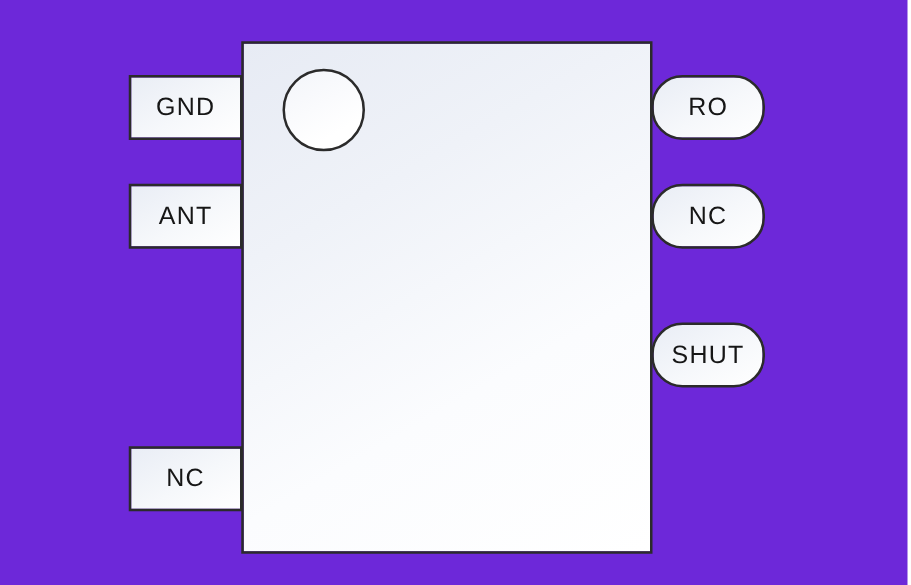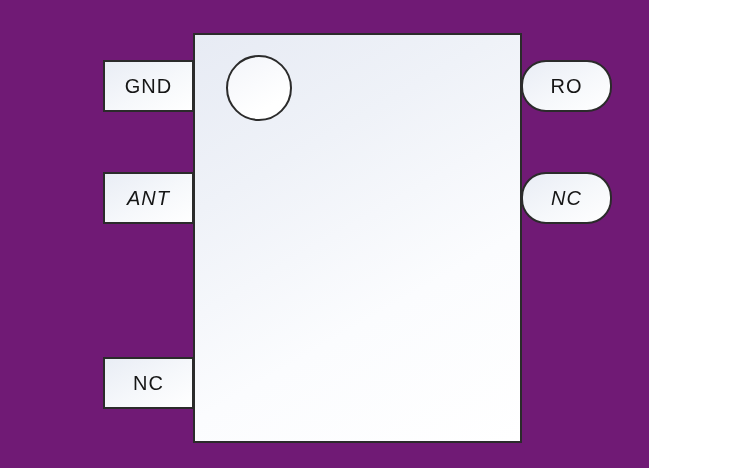--- a/index.html
+++ b/index.html
@@ -2,26 +2,25 @@
 <html><head>
 <meta charset="utf-8">
 <style>
   html, body {
     margin: 0;
     padding: 0;
     background: #ffffff;
   }
   .stage {
     position: relative;
-    width: 613px;
+    width: 726px;
     height: 468px;
-    background: #701a75;
+    background: #6d28d9;
     font-family: "Liberation Sans", sans-serif;
     overflow: hidden;
-    padding-left: 36px;
   }
   .chip {
     position: absolute;
     left: 193px;
     top: 33px;
     width: 329px;
     height: 410px;
     box-sizing: border-box;
     border: 2px solid #2b2b2b;
     background: linear-gradient(150deg, #e7ebf4 0%, #eff2f8 30%, #fbfcfe 65%, #ffffff 100%);
@@ -52,21 +51,21 @@
   }
   .pin.left  { left: 103px; }
   .pin.right { left: 521px; border-radius: 25px; }
   .pin span {
     font-size: 20px;
     letter-spacing: 1px;
     color: #161616;
     font-weight: 400;
   }
   .r1 { top: 60px; }
-  .r2 { top: 172px; font-style: italic; }
+  .r2 { top: 147px; }
   .r3 { top: 258px; }
   .r4 { top: 357px; }
 </style>
 </head>
 <body>
 
 <div class="stage">
 
   <div class="chip">
     <div class="dot"></div>
@@ -81,14 +80,17 @@
   <div class="pin left r4">
     <span>NC</span>
   </div>
 
   <div class="pin right r1">
     <span>RO</span>
   </div>
   <div class="pin right r2">
     <span>NC</span>
   </div>
+  <div class="pin right r3">
+    <span>SHUT</span>
+  </div>
 
 </div>
 
 </body></html>

